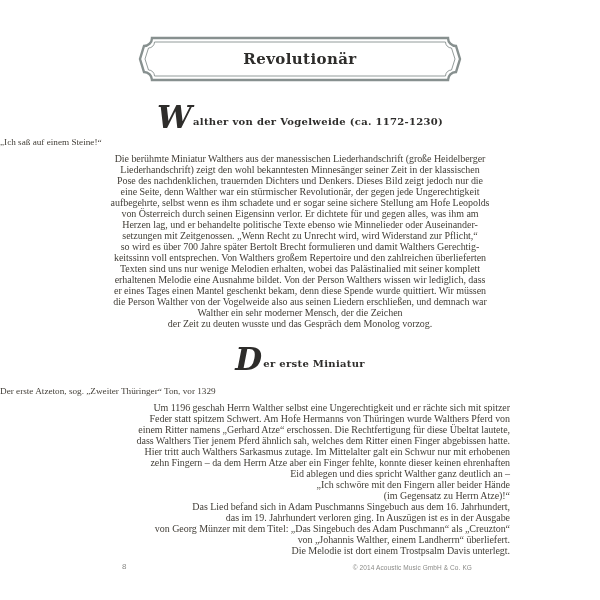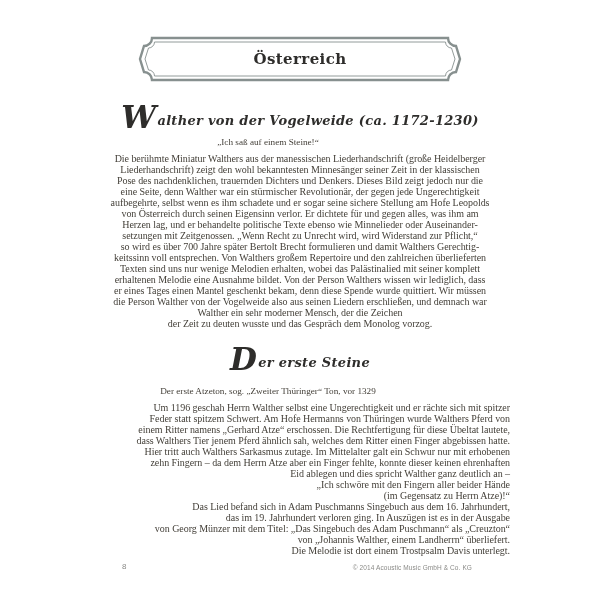--- a/index.html
+++ b/index.html
@@ -37,25 +37,24 @@
     font-weight:700;
     color:var(--title-ink,#2e2d2b);
     letter-spacing:.3px;
   }
   .gothic-title .initial{
     font-size:31px;
     font-style:italic;
     vertical-align:-3px;
     margin-right:1px;
   }
-  .gothic-title .rest{ font-size:13px;font-style:italic; }
+  .gothic-title .rest{ font-size:10px; }
 
   .subtitle{
     position:absolute; left:0; width:536px;
-    text-align:center;
     font-size:9.2px;
     color:var(--ink,#39362f);
   }
 
   .body-text{
     position:absolute; left:90px; width:420px;
     text-align:center;
     font-size:10px;
     line-height:11px;
     white-space:pre-line;
@@ -90,21 +89,21 @@
 
   <div class="frame">
     <svg width="324" height="46" viewBox="0 0 324 46">
       <path d="M 14 2 L 310 2 A 8 8 0 0 0 318 10 L 322 23 L 318 36
                A 8 8 0 0 0 310 44 L 14 44 A 8 8 0 0 0 6 36 L 2 23 L 6 10
                A 8 8 0 0 0 14 2 Z" fill="none" stroke="currentColor" stroke-width="2.4"></path>
       <path d="M 16.5 6 L 307.5 6 A 6 6 0 0 0 313.5 12 L 317 23 L 313.5 34
                A 6 6 0 0 0 307.5 40 L 16.5 40 A 6 6 0 0 0 10.5 34 L 7 23 L 10.5 12
                A 6 6 0 0 0 16.5 6 Z" fill="none" stroke="currentColor" stroke-width="0.9"></path>
     </svg>
-    <div class="frame-title">Österreich</div>
+    <div class="frame-title">Revolutionär</div>
   </div>
 
   <div class="gothic-title title-walther">
     <span class="initial">W</span><span class="rest">alther von der Vogelweide (ca. 1172-1230)</span>
   </div>
   <div class="subtitle subtitle-walther">„Ich saß auf einem Steine!“</div>
   <div class="body-text para-walther">Die berühmte Miniatur Walthers aus der manessischen Liederhandschrift (große Heidelberger
 Liederhandschrift) zeigt den wohl bekanntesten Minnesänger seiner Zeit in der klassischen
 Pose des nachdenklichen, trauernden Dichters und Denkers. Dieses Bild zeigt jedoch nur die
 eine Seite, denn Walther war ein stürmischer Revolutionär, der gegen jede Ungerechtigkeit
@@ -115,21 +114,21 @@
 so wird es über 700 Jahre später Bertolt Brecht formulieren und damit Walthers Gerechtig-
 keitssinn voll entsprechen. Von Walthers großem Repertoire und den zahlreichen überlieferten
 Texten sind uns nur wenige Melodien erhalten, wobei das Palästinalied mit seiner komplett
 erhaltenen Melodie eine Ausnahme bildet. Von der Person Walthers wissen wir lediglich, dass
 er eines Tages einen Mantel geschenkt bekam, denn diese Spende wurde quittiert. Wir müssen
 die Person Walther von der Vogelweide also aus seinen Liedern erschließen, und demnach war
 Walther ein sehr moderner Mensch, der die Zeichen
 der Zeit zu deuten wusste und das Gespräch dem Monolog vorzog.</div>
 
   <div class="gothic-title title-atzeton">
-    <span class="initial">D</span><span class="rest">er erste Steine</span>
+    <span class="initial">D</span><span class="rest">er erste Miniatur</span>
   </div>
   <div class="subtitle subtitle-atzeton">Der erste Atzeton, sog. „Zweiter Thüringer“ Ton, vor 1329</div>
   <div class="body-text para-atzeton">Um 1196 geschah Herrn Walther selbst eine Ungerechtigkeit und er rächte sich mit spitzer
 Feder statt spitzem Schwert. Am Hofe Hermanns von Thüringen wurde Walthers Pferd von
 einem Ritter namens „Gerhard Atze“ erschossen. Die Rechtfertigung für diese Übeltat lautete,
 dass Walthers Tier jenem Pferd ähnlich sah, welches dem Ritter einen Finger abgebissen hatte.
 Hier tritt auch Walthers Sarkasmus zutage. Im Mittelalter galt ein Schwur nur mit erhobenen
 zehn Fingern – da dem Herrn Atze aber ein Finger fehlte, konnte dieser keinen ehrenhaften
 Eid ablegen und dies spricht Walther ganz deutlich an –
 „Ich schwöre mit den Fingern aller beider Hände

